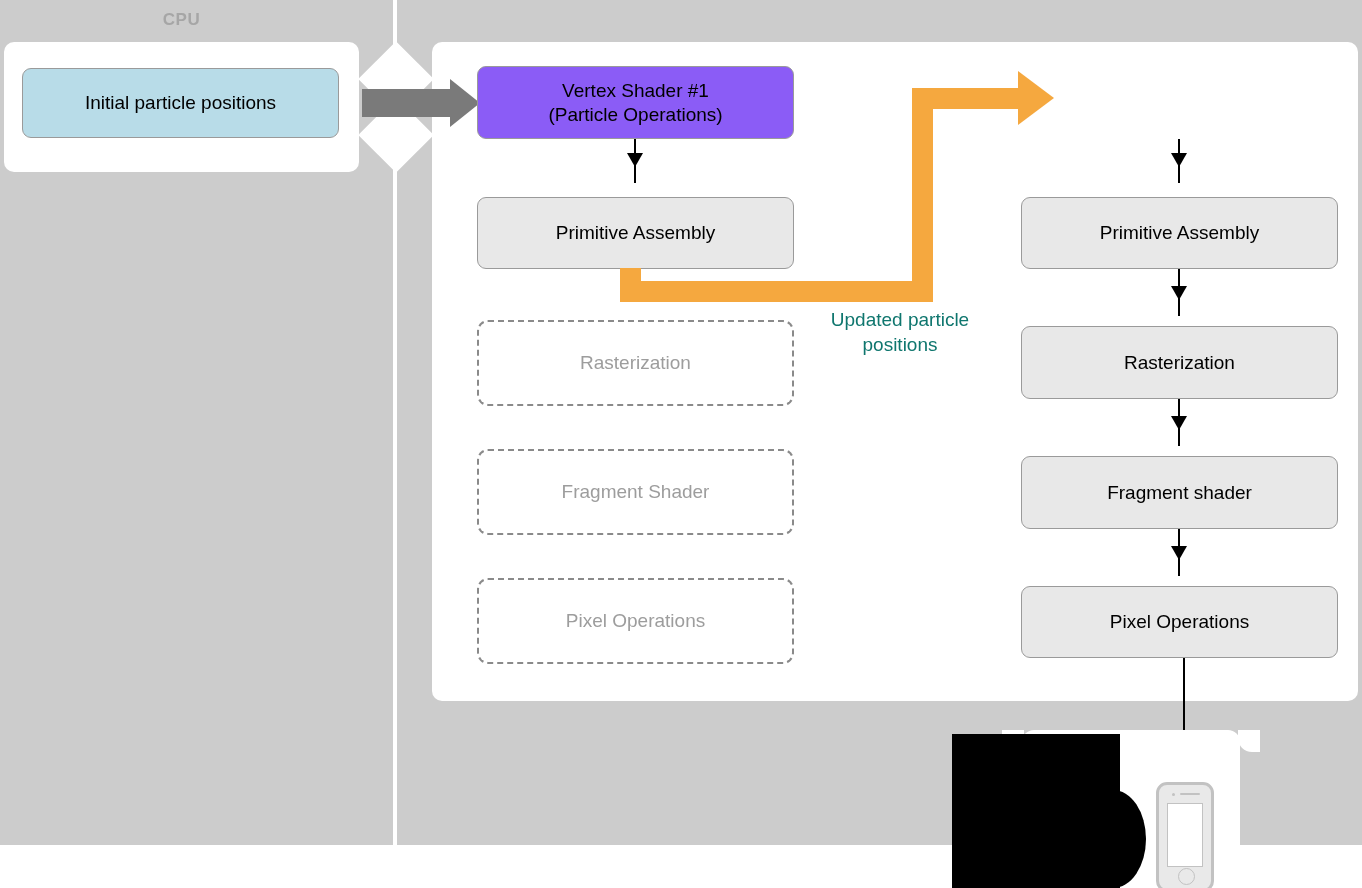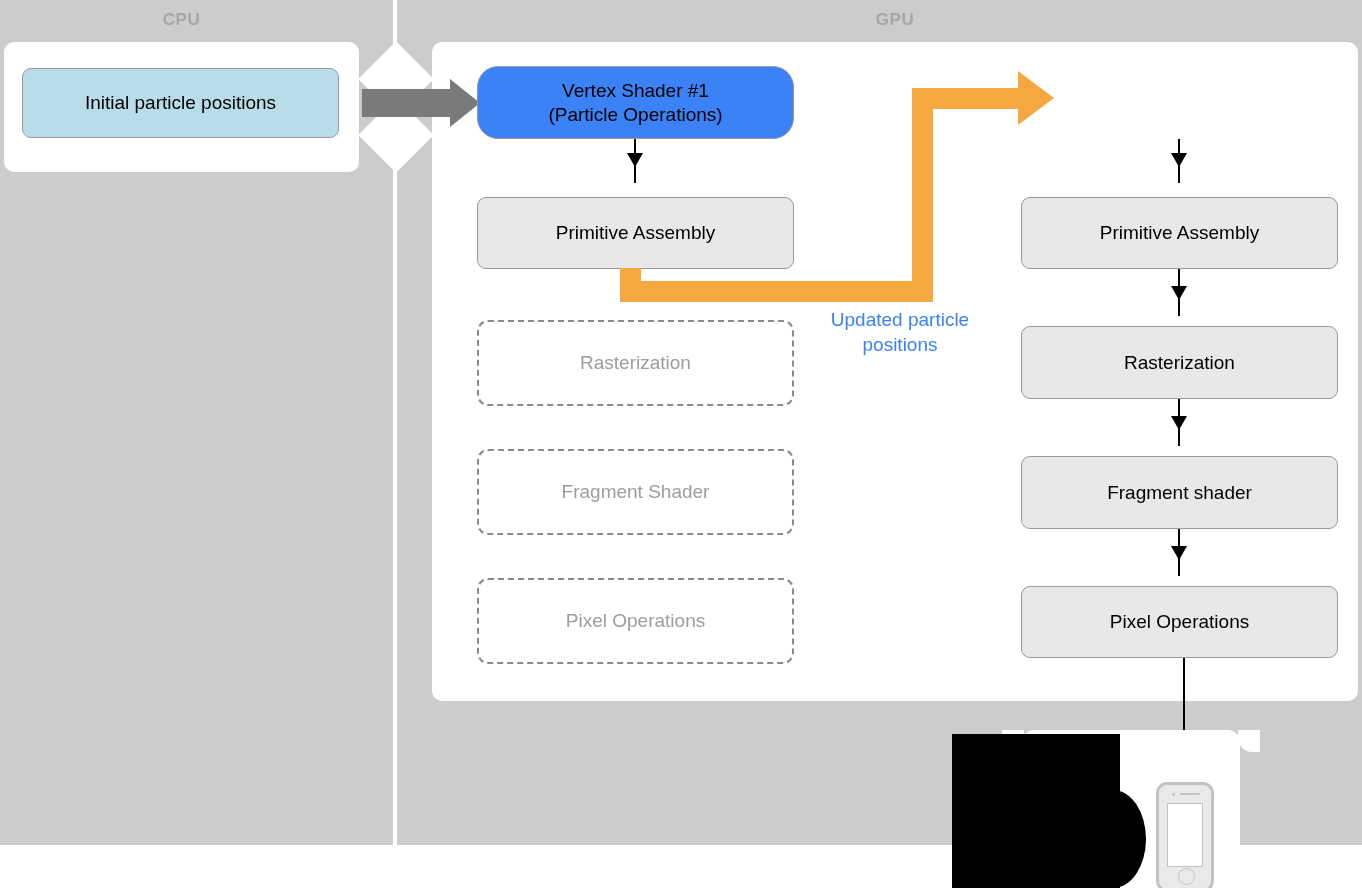--- a/index.html
+++ b/index.html
@@ -49,21 +49,21 @@
     border:1px solid #9a9a9a;
     border-radius:9px;
     display:flex;align-items:center;justify-content:center;
     text-align:center;
     font-size:19px;
     color:#000000;
     line-height:1.25;
     background:#e8e8e8;
   }
   .box.blue{background:#b8dce8;}
-  .box.green{background:#3b82f6;border-radius:21px;}
+  .box.green{background:#8b5cf6;}
   .box.salmon{background:#f2a392;}
   .box.grey{background:#e8e8e8;}
   .box.ghost{
     background:transparent;
     border:2px dashed #8a8a8a;
     color:#9d9d9d;
     border-radius:11px;
   }
 
   
@@ -88,21 +88,21 @@
   
   .or{position:absolute;background:#f5a83f;}
   .or-head{
     position:absolute;width:0;height:0;
     border-top:27px solid transparent;
     border-bottom:27px solid transparent;
     border-left:36px solid #f5a83f;
   }
   .or-label{
     position:absolute;
-    color:#3b82f6;
+    color:#0f766e;
     font-size:19px;
     text-align:center;
     line-height:1.3;
   }
 
   
   .occluder{position:absolute;background:#000000;}
   .occ-round{position:absolute;background:#000000;border-radius:50%;}
 
   
@@ -142,21 +142,20 @@
 
   <div class="panel panel-cpu"></div>
   <div class="panel panel-gpu"></div>
 
   <div class="bridge">
     <i class="d1"></i>
       <i class="d2"></i>
   </div>
 
   <div class="group-title" style="left:4px;top:10px;width:355px;">CPU</div>
-  <div class="group-title" style="left:432px;top:10px;width:926px;">GPU</div>
 
   <div class="box blue" style="left:22px;top:68px;width:317px;height:70px;">
     <span>Initial particle positions</span>
   </div>
 
   <div class="grey-arrow-shaft" style="left:362px;top:89px;width:88px;height:28px;"></div>
   <div class="grey-arrow-head" style="left:450px;top:79px;"></div>
 
   <div class="box green" style="left:477px;top:66px;width:317px;height:73px;flex-direction:column;">
     <span>Vertex Shader #1</span>

